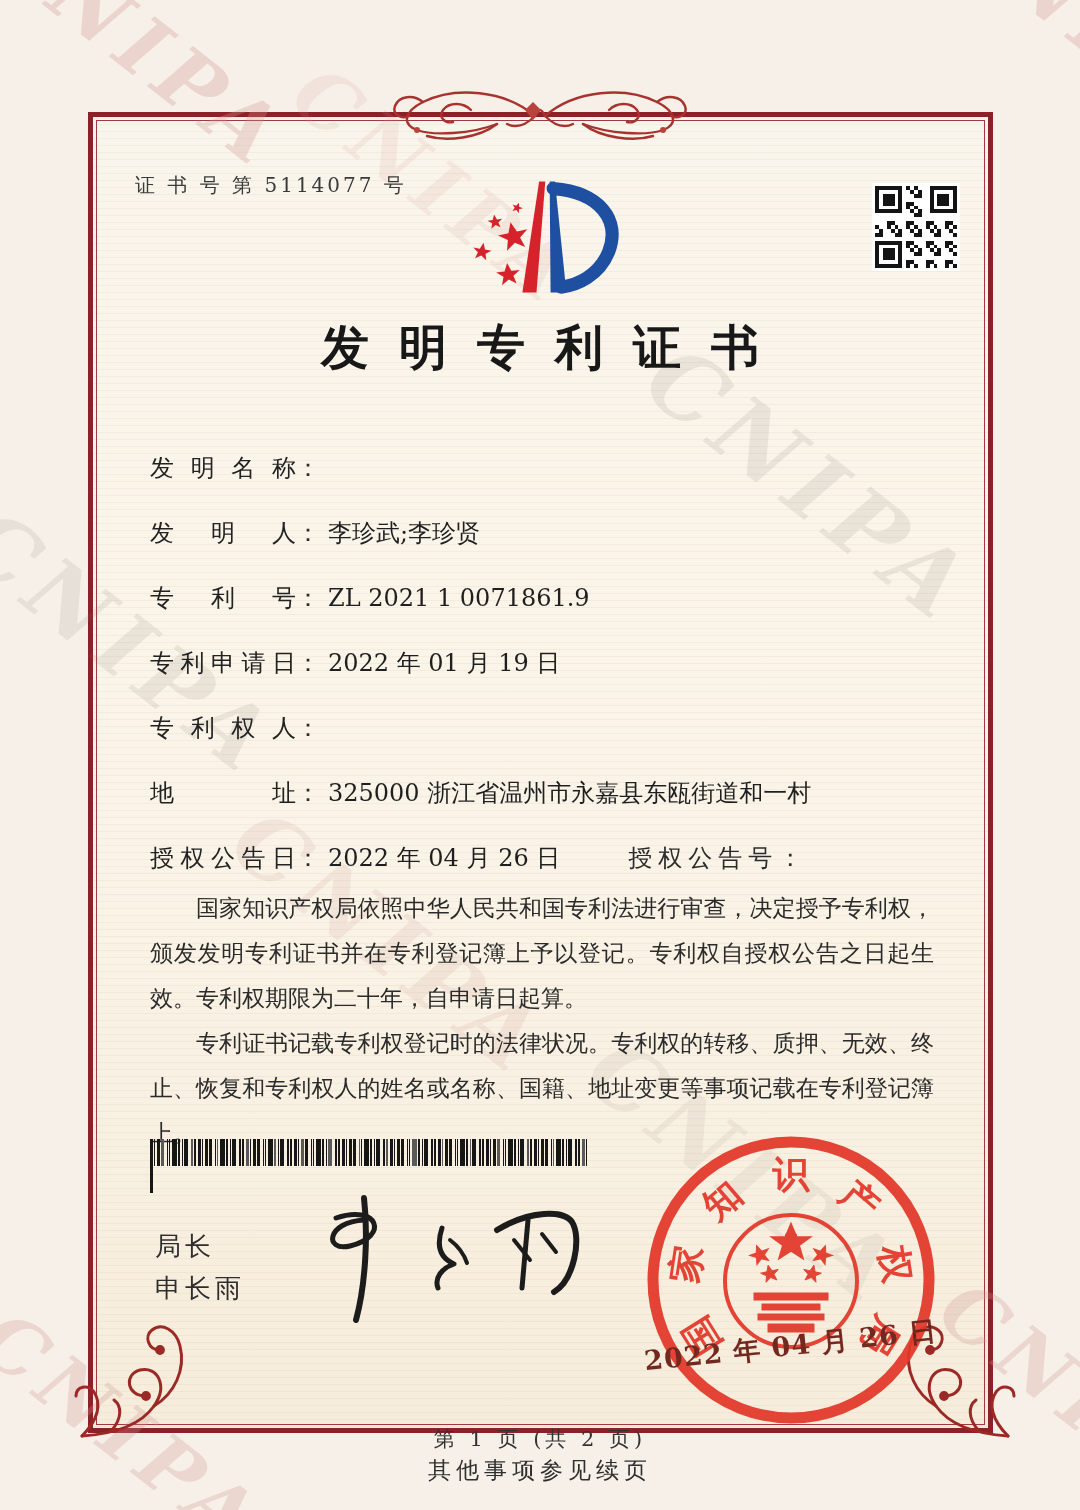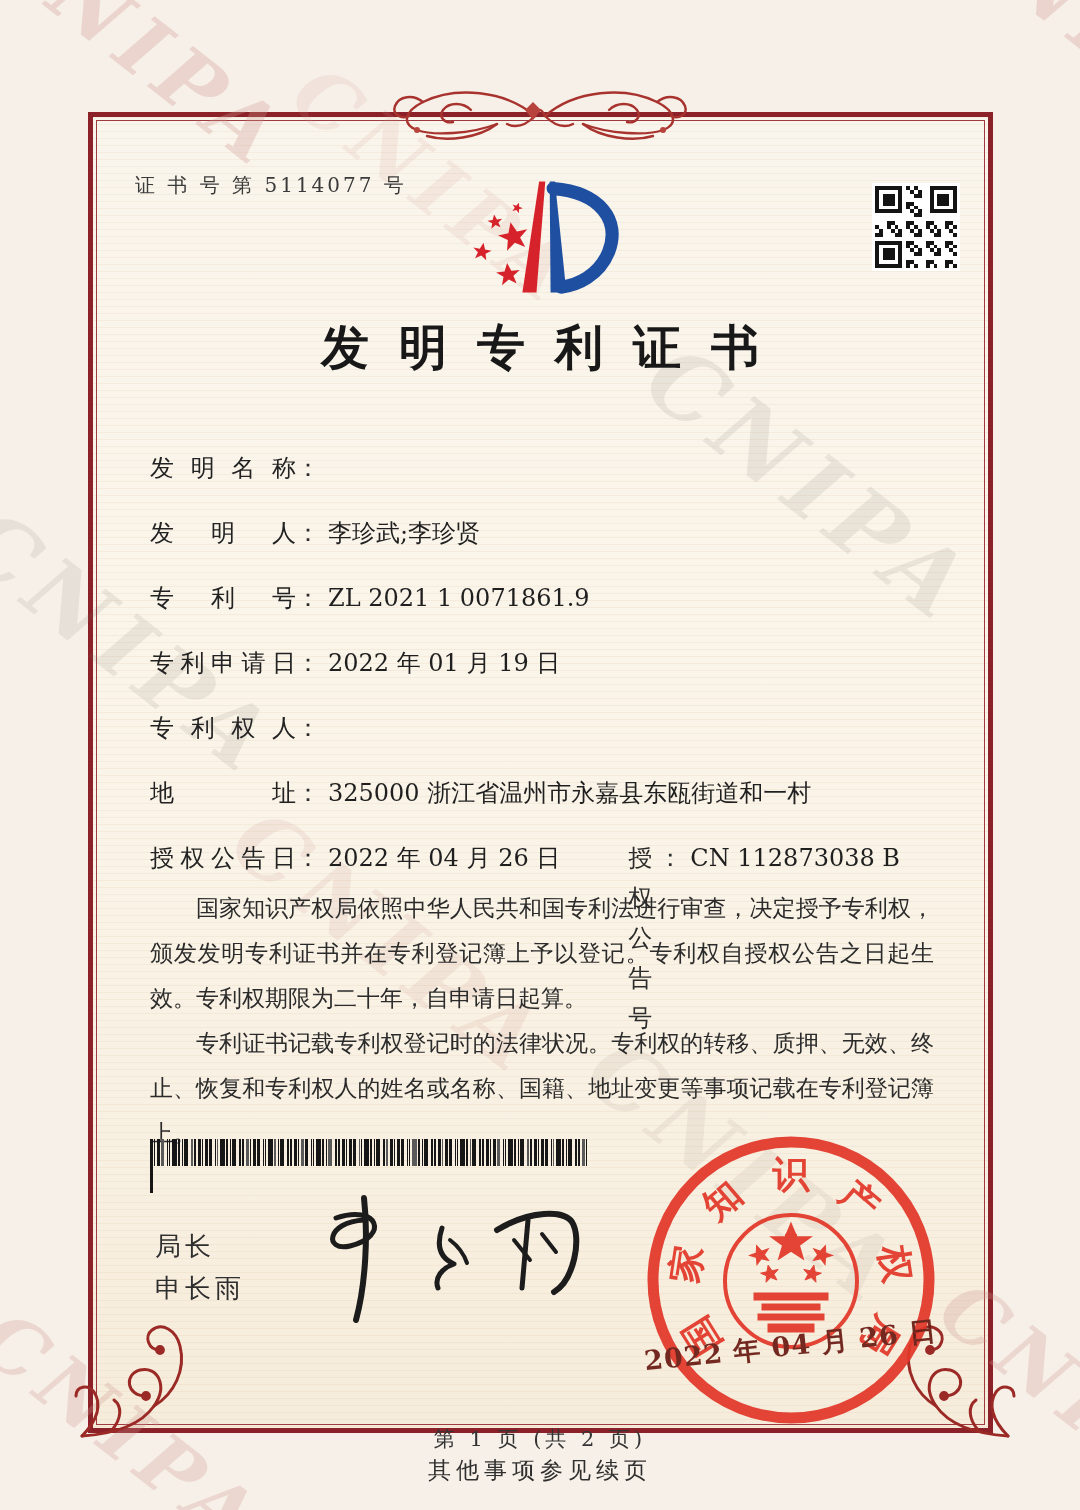--- a/index.html
+++ b/index.html
@@ -281,21 +281,20 @@
       <span class="field-colon">：</span>
     <span class="field-value">325000 浙江省温州市永嘉县东瓯街道和一村</span>
   </div>
   <div class="field-row grant-row">
     <span class="field-label">授权公告日</span>
       <span class="field-colon">：</span>
     <span class="field-value">2022 年 04 月 26 日</span>
     <span class="grant-second">
       <span class="lbl">授权公告号</span>
         <span class="field-colon">：</span>
-      <span class="field-value">CN 112873038 B</span>
     </span>
   </div>
 </div>
 
 <div class="paras">
   <p>国家知识产权局依照中华人民共和国专利法进行审查，决定授予专利权，颁发发明专利证书并在专利登记簿上予以登记。专利权自授权公告之日起生效。专利权期限为二十年，自申请日起算。</p>
   <p>专利证书记载专利权登记时的法律状况。专利权的转移、质押、无效、终止、恢复和专利权人的姓名或名称、国籍、地址变更等事项记载在专利登记簿上。</p>
 </div>
 
 <div class="barcode" id="barcode"><span class="bar" style="width: 3px; margin-right: 1px; background: rgb(22, 22, 22);"></span><span class="bar" style="width: 1px; margin-right: 2px; background: rgb(22, 22, 22);"></span><span class="bar" style="width: 3px; margin-right: 1px; background: rgb(22, 22, 22);"></span><span class="bar" style="width: 3px; margin-right: 3px; background: rgb(90, 90, 90);"></span><span class="bar" style="width: 1px; margin-right: 1px; background: rgb(22, 22, 22);"></span><span class="bar" style="width: 1px; margin-right: 2px; background: rgb(22, 22, 22);"></span><span class="bar" style="width: 5px; margin-right: 1px; background: rgb(22, 22, 22);"></span><span class="bar" style="width: 2px; margin-right: 2px; background: rgb(22, 22, 22);"></span><span class="bar" style="width: 1px; margin-right: 1px; background: rgb(22, 22, 22);"></span><span class="bar" style="width: 4px; margin-right: 3px; background: rgb(22, 22, 22);"></span><span class="bar" style="width: 2px; margin-right: 1px; background: rgb(90, 90, 90);"></span><span class="bar" style="width: 2px; margin-right: 2px; background: rgb(22, 22, 22);"></span><span class="bar" style="width: 3px; margin-right: 1px; background: rgb(22, 22, 22);"></span><span class="bar" style="width: 1px; margin-right: 2px; background: rgb(22, 22, 22);"></span><span class="bar" style="width: 3px; margin-right: 1px; background: rgb(22, 22, 22);"></span><span class="bar" style="width: 3px; margin-right: 3px; background: rgb(22, 22, 22);"></span><span class="bar" style="width: 1px; margin-right: 1px; background: rgb(22, 22, 22);"></span><span class="bar" style="width: 1px; margin-right: 2px; background: rgb(90, 90, 90);"></span><span class="bar" style="width: 5px; margin-right: 1px; background: rgb(22, 22, 22);"></span><span class="bar" style="width: 2px; margin-right: 2px; background: rgb(22, 22, 22);"></span><span class="bar" style="width: 1px; margin-right: 1px; background: rgb(22, 22, 22);"></span><span class="bar" style="width: 4px; margin-right: 3px; background: rgb(22, 22, 22);"></span><span class="bar" style="width: 2px; margin-right: 1px; background: rgb(22, 22, 22);"></span><span class="bar" style="width: 2px; margin-right: 2px; background: rgb(22, 22, 22);"></span><span class="bar" style="width: 3px; margin-right: 1px; background: rgb(90, 90, 90);"></span><span class="bar" style="width: 1px; margin-right: 2px; background: rgb(22, 22, 22);"></span><span class="bar" style="width: 3px; margin-right: 1px; background: rgb(22, 22, 22);"></span><span class="bar" style="width: 3px; margin-right: 3px; background: rgb(22, 22, 22);"></span><span class="bar" style="width: 1px; margin-right: 1px; background: rgb(22, 22, 22);"></span><span class="bar" style="width: 1px; margin-right: 2px; background: rgb(22, 22, 22);"></span><span class="bar" style="width: 5px; margin-right: 1px; background: rgb(22, 22, 22);"></span><span class="bar" style="width: 2px; margin-right: 2px; background: rgb(90, 90, 90);"></span><span class="bar" style="width: 1px; margin-right: 1px; background: rgb(22, 22, 22);"></span><span class="bar" style="width: 4px; margin-right: 3px; background: rgb(22, 22, 22);"></span><span class="bar" style="width: 2px; margin-right: 1px; background: rgb(22, 22, 22);"></span><span class="bar" style="width: 2px; margin-right: 2px; background: rgb(22, 22, 22);"></span><span class="bar" style="width: 3px; margin-right: 1px; background: rgb(22, 22, 22);"></span><span class="bar" style="width: 1px; margin-right: 2px; background: rgb(22, 22, 22);"></span><span class="bar" style="width: 3px; margin-right: 1px; background: rgb(90, 90, 90);"></span><span class="bar" style="width: 3px; margin-right: 3px; background: rgb(22, 22, 22);"></span><span class="bar" style="width: 1px; margin-right: 1px; background: rgb(22, 22, 22);"></span><span class="bar" style="width: 1px; margin-right: 2px; background: rgb(22, 22, 22);"></span><span class="bar" style="width: 5px; margin-right: 1px; background: rgb(22, 22, 22);"></span><span class="bar" style="width: 2px; margin-right: 2px; background: rgb(22, 22, 22);"></span><span class="bar" style="width: 1px; margin-right: 1px; background: rgb(22, 22, 22);"></span><span class="bar" style="width: 4px; margin-right: 3px; background: rgb(90, 90, 90);"></span><span class="bar" style="width: 2px; margin-right: 1px; background: rgb(22, 22, 22);"></span><span class="bar" style="width: 2px; margin-right: 2px; background: rgb(22, 22, 22);"></span><span class="bar" style="width: 3px; margin-right: 1px; background: rgb(22, 22, 22);"></span><span class="bar" style="width: 1px; margin-right: 2px; background: rgb(22, 22, 22);"></span><span class="bar" style="width: 3px; margin-right: 1px; background: rgb(22, 22, 22);"></span><span class="bar" style="width: 3px; margin-right: 3px; background: rgb(22, 22, 22);"></span><span class="bar" style="width: 1px; margin-right: 1px; background: rgb(90, 90, 90);"></span><span class="bar" style="width: 1px; margin-right: 2px; background: rgb(22, 22, 22);"></span><span class="bar" style="width: 5px; margin-right: 1px; background: rgb(22, 22, 22);"></span><span class="bar" style="width: 2px; margin-right: 2px; background: rgb(22, 22, 22);"></span><span class="bar" style="width: 1px; margin-right: 1px; background: rgb(22, 22, 22);"></span><span class="bar" style="width: 4px; margin-right: 3px; background: rgb(22, 22, 22);"></span><span class="bar" style="width: 2px; margin-right: 1px; background: rgb(22, 22, 22);"></span><span class="bar" style="width: 2px; margin-right: 2px; background: rgb(90, 90, 90);"></span><span class="bar" style="width: 3px; margin-right: 1px; background: rgb(22, 22, 22);"></span><span class="bar" style="width: 1px; margin-right: 2px; background: rgb(22, 22, 22);"></span><span class="bar" style="width: 3px; margin-right: 1px; background: rgb(22, 22, 22);"></span><span class="bar" style="width: 3px; margin-right: 3px; background: rgb(22, 22, 22);"></span><span class="bar" style="width: 1px; margin-right: 1px; background: rgb(22, 22, 22);"></span><span class="bar" style="width: 1px; margin-right: 2px; background: rgb(22, 22, 22);"></span><span class="bar" style="width: 5px; margin-right: 1px; background: rgb(90, 90, 90);"></span><span class="bar" style="width: 2px; margin-right: 2px; background: rgb(22, 22, 22);"></span><span class="bar" style="width: 1px; margin-right: 1px; background: rgb(22, 22, 22);"></span><span class="bar" style="width: 4px; margin-right: 3px; background: rgb(22, 22, 22);"></span><span class="bar" style="width: 2px; margin-right: 1px; background: rgb(22, 22, 22);"></span><span class="bar" style="width: 2px; margin-right: 2px; background: rgb(22, 22, 22);"></span><span class="bar" style="width: 3px; margin-right: 1px; background: rgb(22, 22, 22);"></span><span class="bar" style="width: 1px; margin-right: 2px; background: rgb(90, 90, 90);"></span><span class="bar" style="width: 3px; margin-right: 1px; background: rgb(22, 22, 22);"></span><span class="bar" style="width: 3px; margin-right: 3px; background: rgb(22, 22, 22);"></span><span class="bar" style="width: 1px; margin-right: 1px; background: rgb(22, 22, 22);"></span><span class="bar" style="width: 1px; margin-right: 2px; background: rgb(22, 22, 22);"></span><span class="bar" style="width: 5px; margin-right: 1px; background: rgb(22, 22, 22);"></span><span class="bar" style="width: 2px; margin-right: 2px; background: rgb(22, 22, 22);"></span><span class="bar" style="width: 1px; margin-right: 1px; background: rgb(90, 90, 90);"></span><span class="bar" style="width: 4px; margin-right: 3px; background: rgb(22, 22, 22);"></span><span class="bar" style="width: 2px; margin-right: 1px; background: rgb(22, 22, 22);"></span><span class="bar" style="width: 2px; margin-right: 2px; background: rgb(22, 22, 22);"></span><span class="bar" style="width: 3px; margin-right: 1px; background: rgb(22, 22, 22);"></span><span class="bar" style="width: 1px; margin-right: 2px; background: rgb(22, 22, 22);"></span><span class="bar" style="width: 3px; margin-right: 1px; background: rgb(22, 22, 22);"></span><span class="bar" style="width: 3px; margin-right: 3px; background: rgb(90, 90, 90);"></span><span class="bar" style="width: 1px; margin-right: 1px; background: rgb(22, 22, 22);"></span><span class="bar" style="width: 1px; margin-right: 2px; background: rgb(22, 22, 22);"></span><span class="bar" style="width: 5px; margin-right: 1px; background: rgb(22, 22, 22);"></span><span class="bar" style="width: 2px; margin-right: 2px; background: rgb(22, 22, 22);"></span><span class="bar" style="width: 1px; margin-right: 1px; background: rgb(22, 22, 22);"></span><span class="bar" style="width: 4px; margin-right: 3px; background: rgb(22, 22, 22);"></span><span class="bar" style="width: 2px; margin-right: 1px; background: rgb(90, 90, 90);"></span><span class="bar" style="width: 2px; margin-right: 2px; background: rgb(22, 22, 22);"></span><span class="bar" style="width: 3px; margin-right: 1px; background: rgb(22, 22, 22);"></span><span class="bar" style="width: 1px; margin-right: 2px; background: rgb(22, 22, 22);"></span><span class="bar" style="width: 3px; margin-right: 1px; background: rgb(22, 22, 22);"></span><span class="bar" style="width: 3px; margin-right: 3px; background: rgb(22, 22, 22);"></span><span class="bar" style="width: 1px; margin-right: 1px; background: rgb(22, 22, 22);"></span><span class="bar" style="width: 1px; margin-right: 2px; background: rgb(90, 90, 90);"></span><span class="bar" style="width: 5px; margin-right: 1px; background: rgb(22, 22, 22);"></span><span class="bar" style="width: 2px; margin-right: 2px; background: rgb(22, 22, 22);"></span><span class="bar" style="width: 1px; margin-right: 1px; background: rgb(22, 22, 22);"></span><span class="bar" style="width: 4px; margin-right: 3px; background: rgb(22, 22, 22);"></span><span class="bar" style="width: 2px; margin-right: 1px; background: rgb(22, 22, 22);"></span><span class="bar" style="width: 2px; margin-right: 2px; background: rgb(22, 22, 22);"></span><span class="bar" style="width: 3px; margin-right: 1px; background: rgb(90, 90, 90);"></span><span class="bar" style="width: 1px; margin-right: 2px; background: rgb(22, 22, 22);"></span><span class="bar" style="width: 3px; margin-right: 1px; background: rgb(22, 22, 22);"></span></div>

